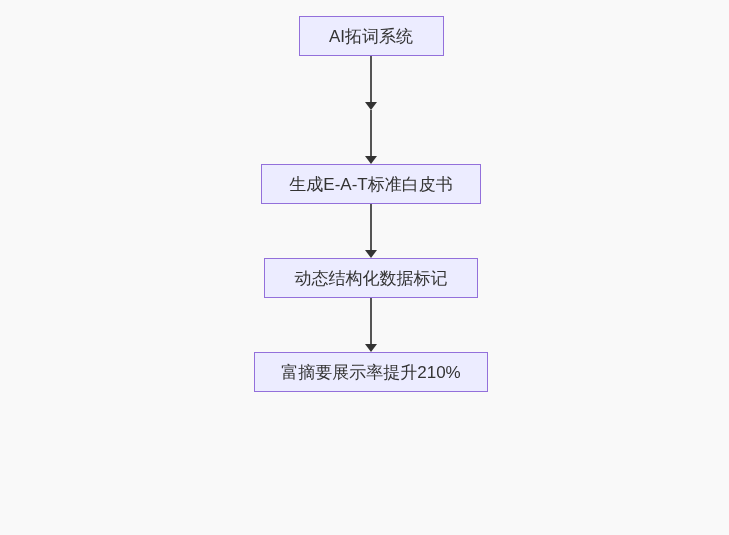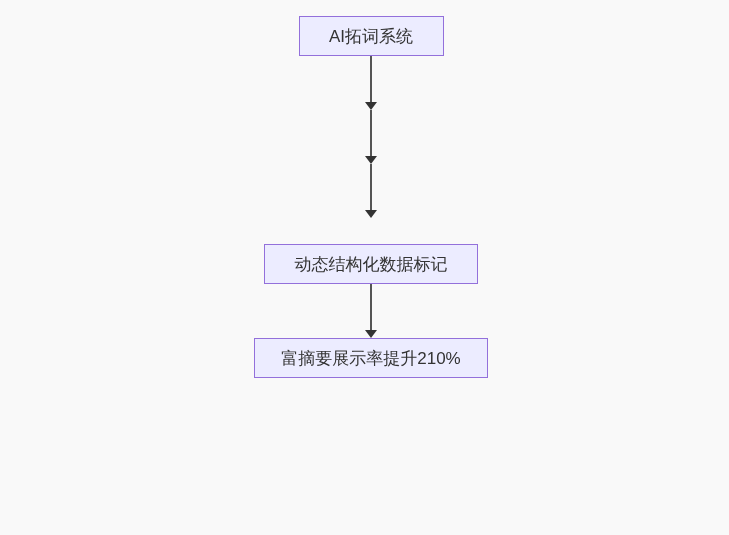--- a/index.html
+++ b/index.html
@@ -35,21 +35,21 @@
     display: flex;
     align-items: center;
     justify-content: center;
     font-size: 17px;
     color: #333333;
     white-space: nowrap;
   }
   .node.n1 { width: 145px; }
   .node.n2 { width: 191px; }
   .node.n3 { width: 220px; }
-  .node.n4 { width: 214px; margin-top: 26px; }
+  .node.n4 { width: 214px; }
   .node.n5 { width: 234px; }
   .connector {
     height: 54px;
     display: flex;
     flex-direction: column;
     align-items: center;
     justify-content: flex-start;
   }
   .connector .line {
     width: 2px;
@@ -78,20 +78,23 @@
       <div class="line"></div>
       <div class="arrowhead"></div>
     </div>
 
 
     <div class="connector">
       <div class="line"></div>
       <div class="arrowhead"></div>
     </div>
 
+    <div class="node n3">
+      <span>生成E-A-T标准白皮书</span>
+    </div>
 
     <div class="connector">
       <div class="line"></div>
       <div class="arrowhead"></div>
     </div>
 
     <div class="node n4">
       <span>动态结构化数据标记</span>
     </div>
 

